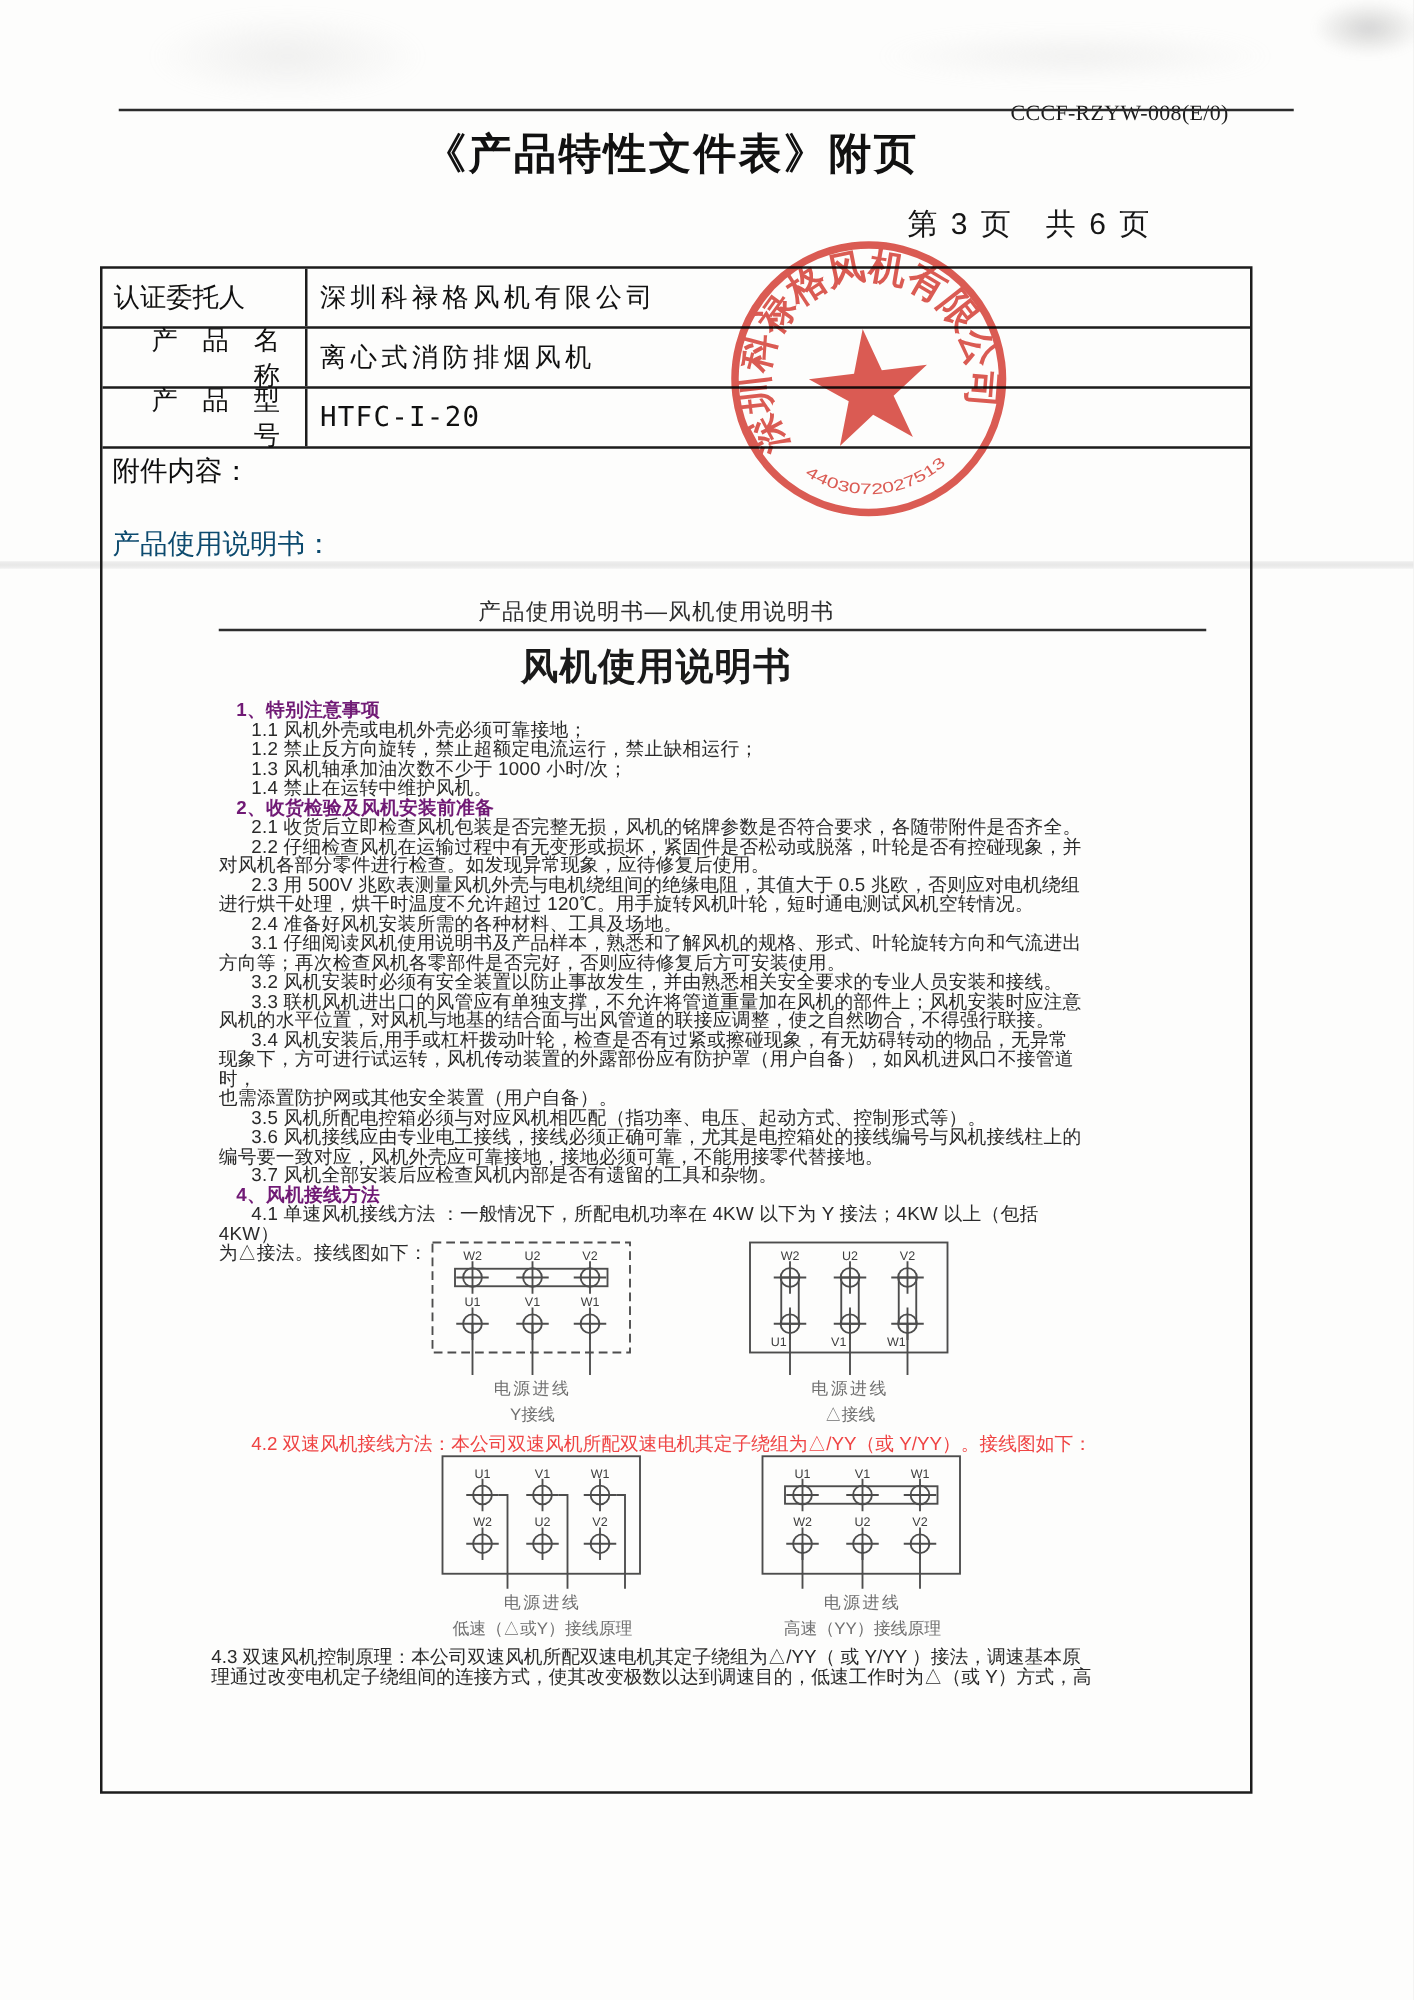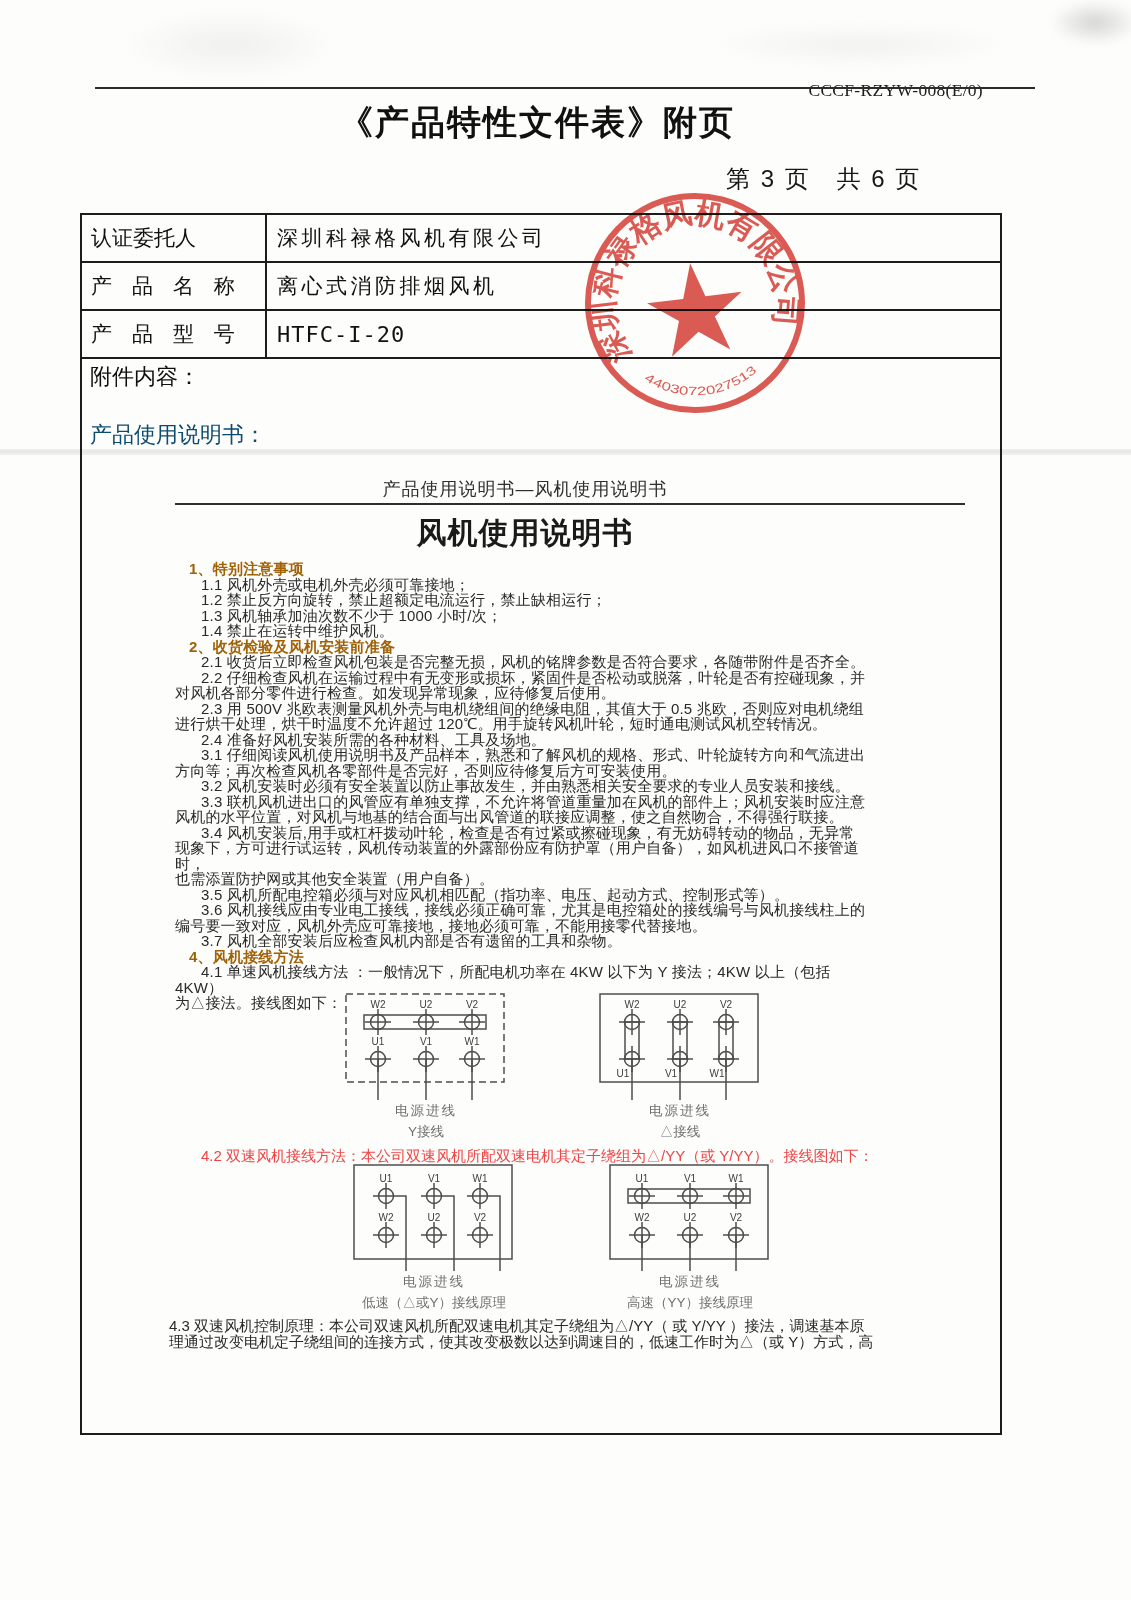--- a/index.html
+++ b/index.html
@@ -34,21 +34,21 @@
     font-size:24px; color:#161616; white-space:pre; letter-spacing:2px;margin-left:12px;
   }
 
   .outer-box {
     position:absolute; top:213px; left:80px; width:922px; height:1222px;
     border:2px solid #1c1c1c;
   }
   .info-table { position:absolute; top:0; left:0; width:100%; }
   .info-row { display:flex; height:48px; border-bottom:2px solid #1c1c1c; align-items:stretch; }
   .info-label {
-    width:185px; border-right:2px solid #1c1c1c; display:flex; align-items:center;
+    width:164px; border-right:2px solid #1c1c1c; display:flex; align-items:center;
     padding-left:9px; font-size:21px; color:#101010;text-align:right;
   }
   .info-label.spread { letter-spacing:0.95em; }
   .info-value {
     flex:1; display:flex; align-items:center; padding-left:10px;
     font-family:"Liberation Serif", serif; font-size:21px; color:#111; letter-spacing:3.5px;
   }
   .info-value.mono { font-family:"DejaVu Sans Mono", monospace; font-size:22px; letter-spacing:1px; }
 
   .attach-label { position:absolute; top:147px; left:8px; font-size:22px; color:#0e0e0e; }
@@ -61,21 +61,21 @@
   .subtitle-rule { position:absolute; top:288px; left:93px; width:790px; height:2px; background:#2e2e2e; }
   .manual-title {
     position:absolute; top:298px; left:93px; width:700px; text-align:center;
     font-size:30px; font-weight:bold; color:#1a1a1a; letter-spacing:1px;
   }
 
   .manual-body {
     position:absolute; top:346px; left:93px; width:700px;
     font-size:15px; line-height:15.5px; color:#2a2a2a; letter-spacing:.2px;
   }
-  .bh { font-weight:bold; text-indent:14px; white-space:pre-wrap; color:#a16207; }
+  .bh { font-weight:bold; text-indent:14px; white-space:pre-wrap; color:#701a75; }
   .bi { text-indent:26px; white-space:pre-wrap; white-space:pre-line; }
   .bh, .bi { white-space:pre-line; }
 
   .diag { position:absolute; width:170px; height:152px; }
   .diag-a { top:777px; left:260px; }
   .diag-b { top:777px; left:514px; }
   .diag-c { top:948px; left:268px; }
   .diag-d { top:948px; left:524px; }
 
   .para42 {

